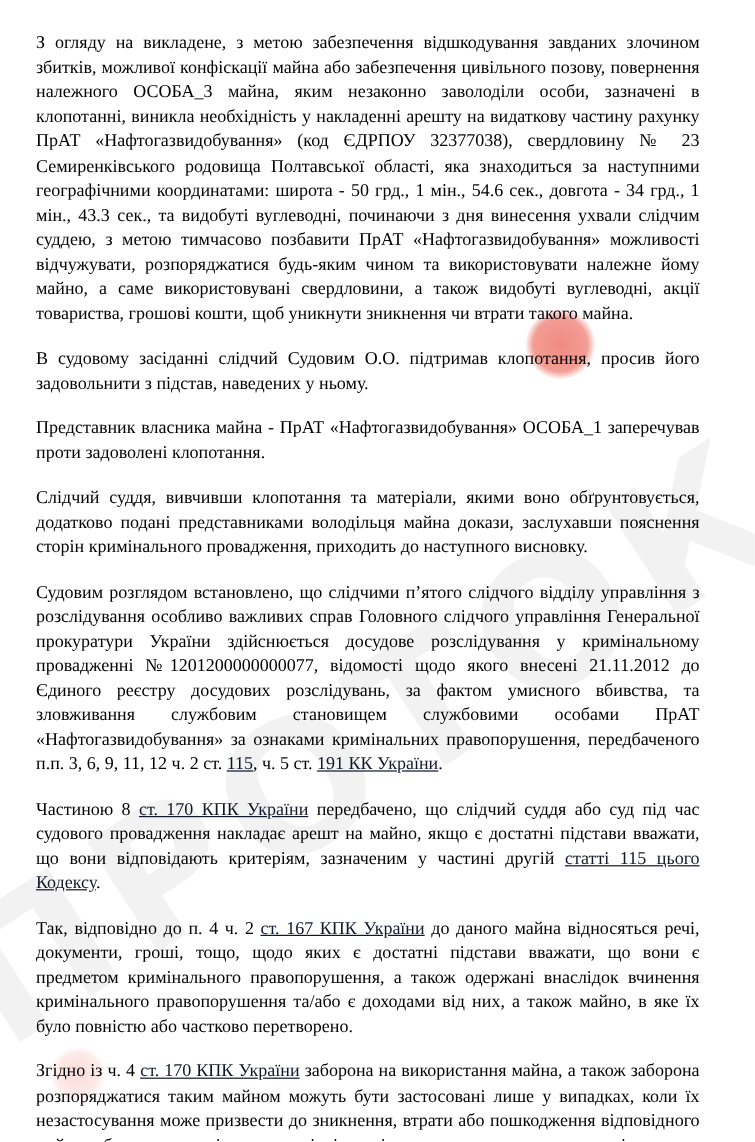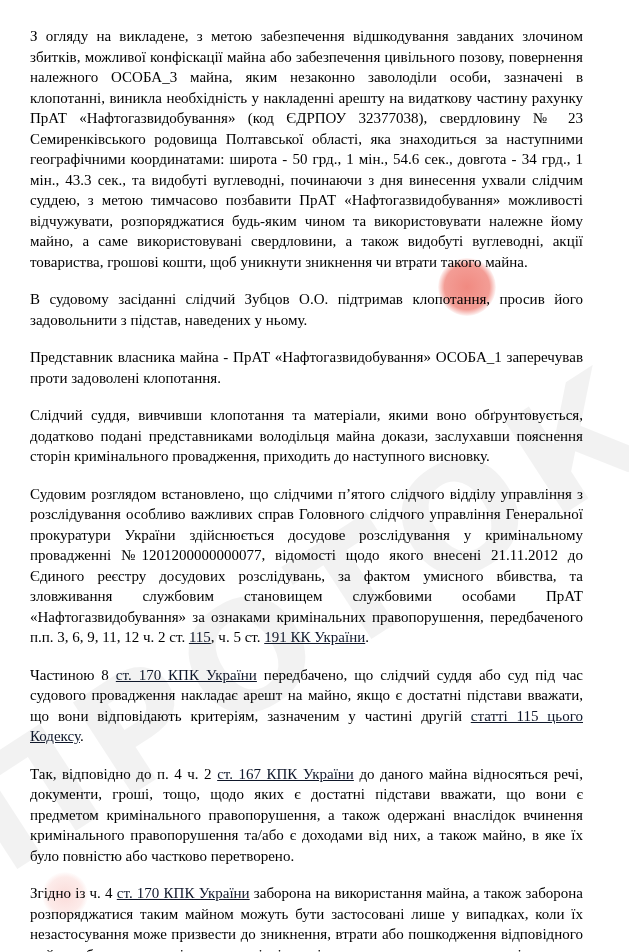--- a/index.html
+++ b/index.html
@@ -78,21 +78,21 @@
 <div class="watermark-layer">
   <div class="wm-text">ПРОТОКОЛ</div>
   <div class="wm-red-dot"></div>
   <div class="wm-red-small"></div>
 </div>
 
 <div class="page">
 
   <p class="para"><span>З огляду на викладене, з метою забезпечення відшкодування завданих злочином збитків, можливої конфіскації майна або забезпечення цивільного позову, повернення належного ОСОБА_3 майна, яким незаконно заволоділи особи, зазначені в клопотанні, виникла необхідність у накладенні арешту на видаткову частину рахунку ПрАТ «Нафтогазвидобування» (код ЄДРПОУ 32377038), свердловину № 23 Семиренківського родовища Полтавської області, яка знаходиться за наступними географічними координатами: широта - 50 грд., 1 мін., 54.6 сек., довгота - 34 грд., 1 мін., 43.3 сек., та видобуті вуглеводні, починаючи з дня винесення ухвали слідчим суддею, з метою тимчасово позбавити ПрАТ «Нафтогазвидобування» можливості відчужувати, розпоряджатися будь-яким чином та використовувати належне йому майно, а саме використовувані свердловини, а також видобуті вуглеводні, акції товариства, грошові кошти, щоб уникнути зникнення чи втрати такого майна.</span></p>
 
-  <p class="para"><span>В судовому засіданні слідчий Зубцов О.О. підтримав клопотання, просив його задовольнити з підстав, наведених у ньому.</span></p>
+  <p class="para"><span>В судовому засіданні слідчий Судовим О.О. підтримав клопотання, просив його задовольнити з підстав, наведених у ньому.</span></p>
 
   <p class="para"><span>Представник власника майна - ПрАТ «Нафтогазвидобування» ОСОБА_1 заперечував проти задоволені клопотання.</span></p>
 
   <p class="para"><span>Слідчий суддя, вивчивши клопотання та матеріали, якими воно обґрунтовується, додатково подані представниками володільця майна докази, заслухавши пояснення сторін кримінального провадження, приходить до наступного висновку.</span></p>
 
   <p class="para"><span>Судовим розглядом встановлено, що слідчими п’ятого слідчого відділу управління з розслідування особливо важливих справ Головного слідчого управління Генеральної прокуратури України здійснюється досудове розслідування у кримінальному провадженні №1201200000000077, відомості щодо якого внесені 21.11.2012 до Єдиного реєстру досудових розслідувань, за фактом умисного вбивства, та зловживання службовим становищем службовими особами ПрАТ «Нафтогазвидобування» за ознаками кримінальних правопорушення, передбаченого п.п. 3, 6, 9, 11, 12 ч. 2 ст. </span><a class="link">115</a><span>, ч. 5 ст. </span><a class="link">191 КК України</a><span>.</span></p>
 
   <p class="para"><span>Частиною 8 </span><a class="link">ст. 170 КПК України</a><span> передбачено, що слідчий суддя або суд під час судового провадження накладає арешт на майно, якщо є достатні підстави вважати, що вони відповідають критеріям, зазначеним у частині другій </span><a class="link">статті 115 цього Кодексу</a><span>.</span></p>
 
   <p class="para"><span>Так, відповідно до п. 4 ч. 2 </span><a class="link">ст. 167 КПК України</a><span> до даного майна відносяться речі, документи, гроші, тощо, щодо яких є достатні підстави вважати, що вони є предметом кримінального правопорушення, а також одержані внаслідок вчинення кримінального правопорушення та/або є доходами від них, а також майно, в яке їх було повністю або частково перетворено.</span></p>

